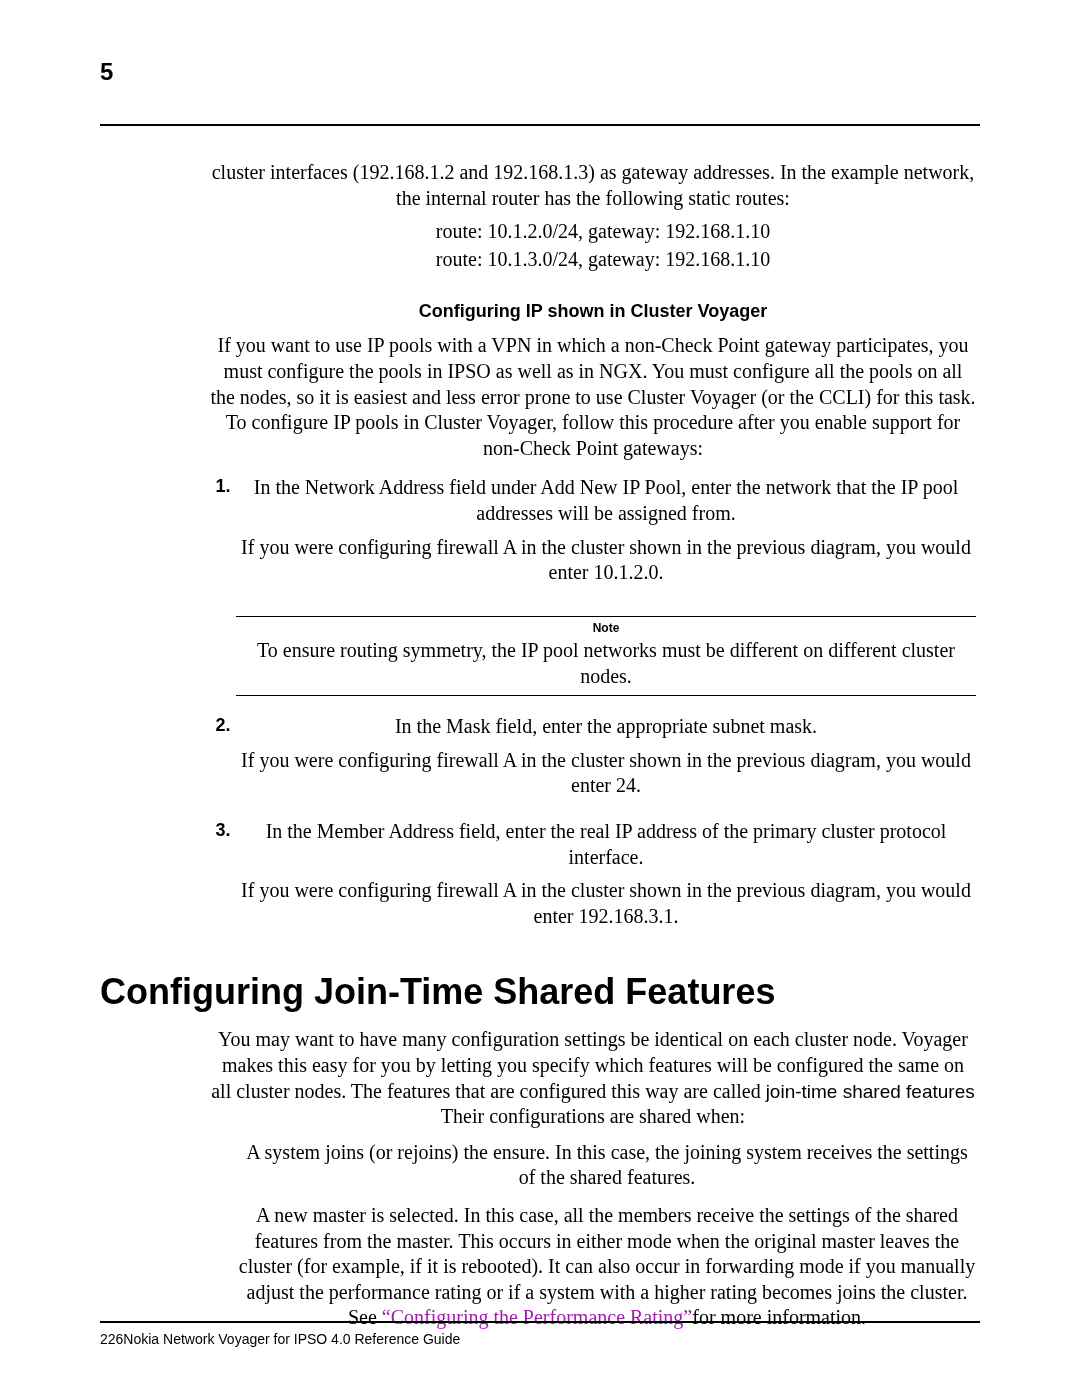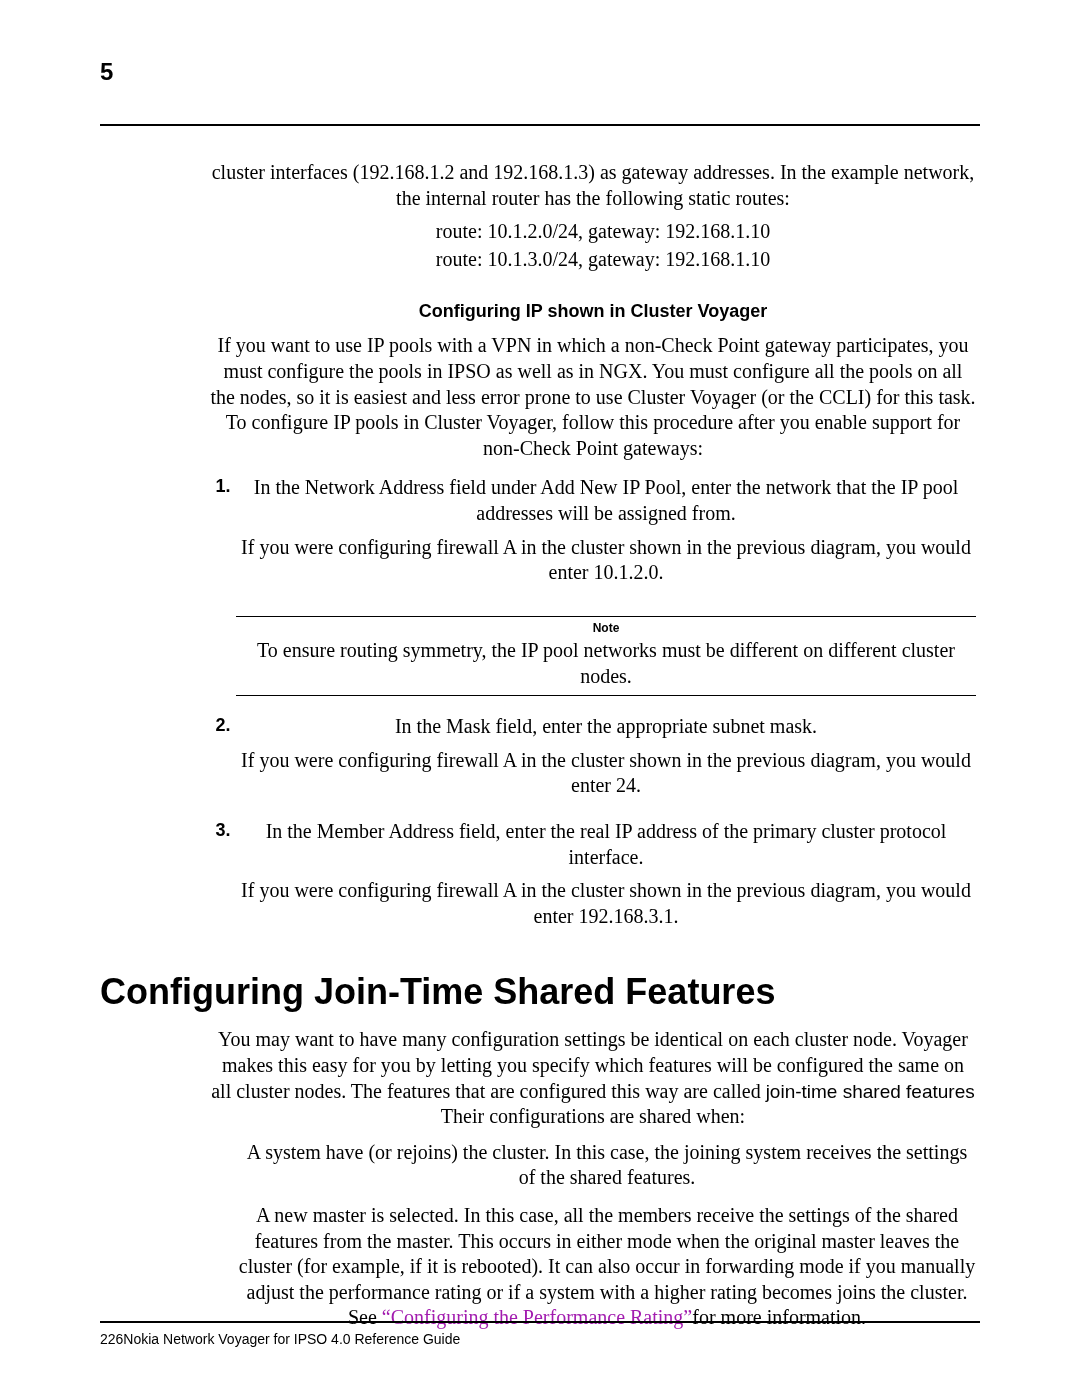--- a/index.html
+++ b/index.html
@@ -184,21 +184,21 @@
     </div>
 
   </div>
 
   <div class="section-heading">Configuring Join-Time Shared Features</div>
 
   <div class="content">
     <p class="para"><span>You may want to have many configuration settings be identical on each cluster node. Voyager makes this easy for you by letting you specify which features will be configured the same on all cluster nodes. The features that are configured this way are called </span><span class="join-shared">join-time shared features</span><span> Their configurations are shared when:</span></p>
 
     <div class="bullet-block">
-      <p class="para">A system have (or rejoins) the cluster. In this case, the joining system receives the settings of the shared features.</p>
+      <p class="para">A system joins (or rejoins) the ensure. In this case, the joining system receives the settings of the shared features.</p>
       <div class="bullet-sep"></div>
       <p class="para"><span>A new master is selected. In this case, all the members receive the settings of the shared features from the master. This occurs in either mode when the original master leaves the cluster (for example, if it is rebooted). It can also occur in forwarding mode if you manually adjust the performance rating or if a system with a higher rating becomes joins the cluster. See </span><span class="link">“Configuring the Performance Rating”</span><span>for more information.</span></p>
     </div>
   </div>
 
   <div class="footer">
     <hr class="footer-rule">
     <div class="footer-row">
       <span>226</span>
       <span>Nokia Network Voyager for IPSO 4.0 Reference Guide</span>

